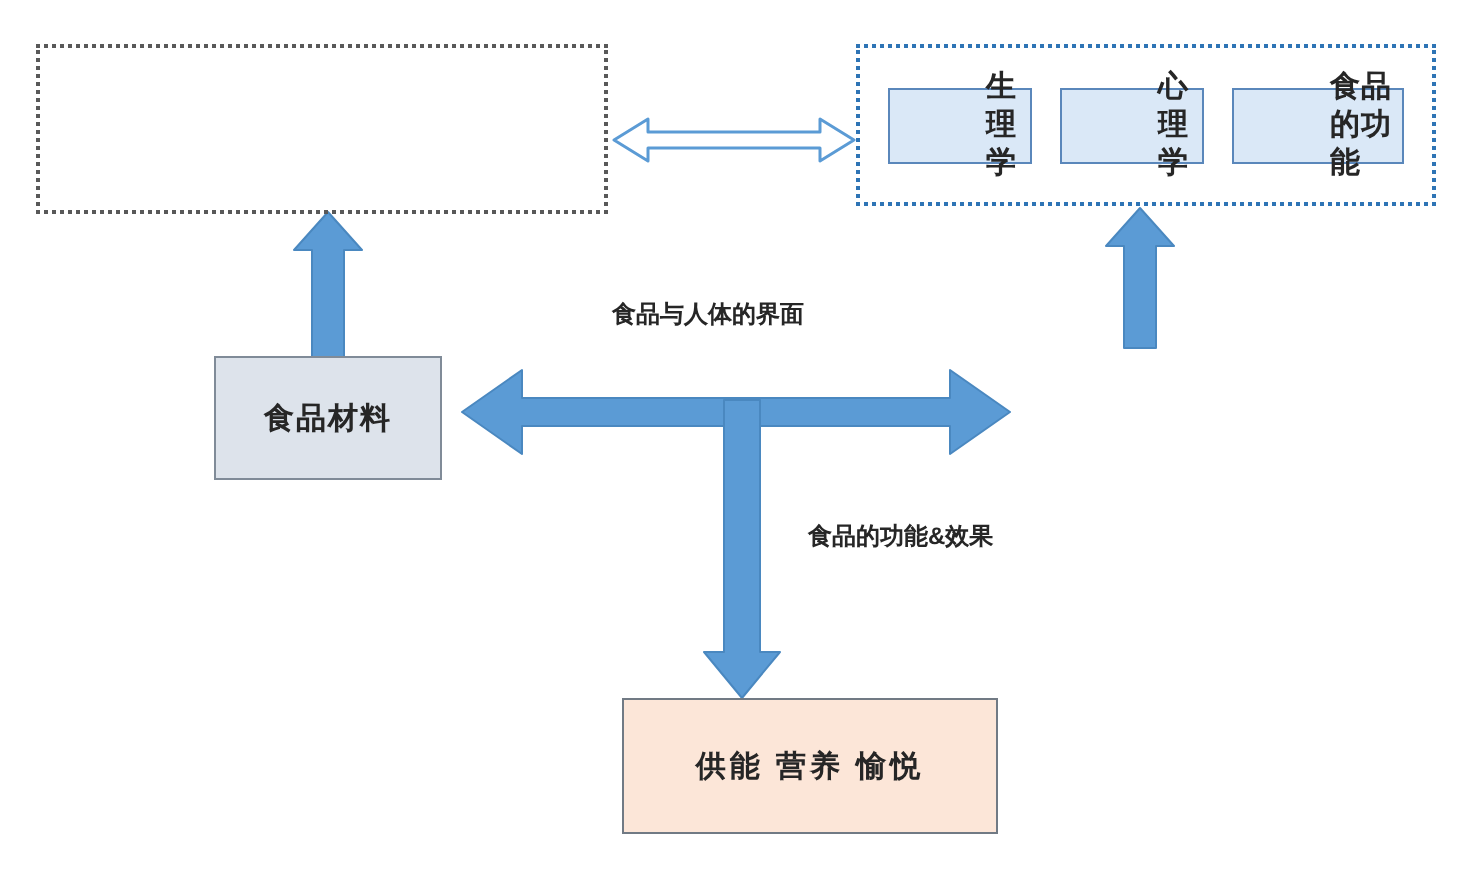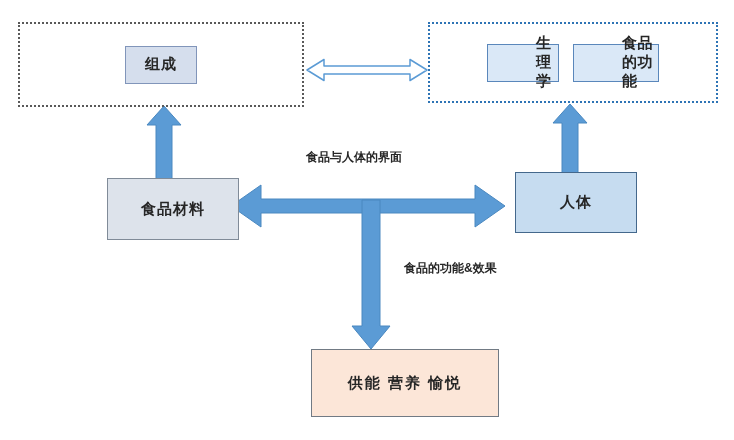--- a/index.html
+++ b/index.html
@@ -47,21 +47,21 @@
   }
   .group.right .chip.wide { width: 86px; letter-spacing: 0.5px; }
   .node {
     position: absolute;
     display: flex; align-items: center; justify-content: center;
     font-weight: bold; font-size: 15px; letter-spacing: 1px;
     box-sizing: border-box;
     z-index: 3;
   }
   .node.food {
-    left: 107px; top: 178px; width: 132px; height: 62px;
+    left: 107px; top: 178px; width: 114px; height: 62px;
     background: var(--food-box-fill, #dde3eb);
     border: 1px solid var(--food-box-border, #808b98);
   }
   .node.body {
     left: 515px; top: 172px; width: 122px; height: 61px;
     background: var(--body-box-fill, #c6dcf0);
     border: 1px solid var(--body-box-border, #44688c);
   }
   .node.outcome {
     left: 283px; top: 349px; width: 188px; height: 68px;
@@ -99,31 +99,30 @@
 
   <svg class="connectors" width="734" height="440" viewBox="0 0 734 440">
     <polygon class="solid-arrow" points="164,106 181,125 172,125 172,180 156,180 156,125 147,125"></polygon>
     <polygon class="solid-arrow" points="570,104 587,123 578,123 578,174 562,174 562,123 553,123"></polygon>
     <polygon class="solid-arrow" points="231,206 261,185 261,199 475,199 475,185 505,206 475,227 475,213 261,213 261,227"></polygon>
     <polygon class="solid-arrow" points="362,200 380,200 380,326 390,326 371,349 352,326 362,326"></polygon>
     <polygon class="hollow-arrow" points="307,70 324,59.5 324,66 410,66 410,59.5 427,70 410,80.5 410,74 324,74 324,80.5"></polygon>
   </svg>
 
   <div class="group left">
-    <div class="chip">组成</div>
   </div>
 
   <div class="group right">
     <div class="chip">生理学</div>
+    <div class="chip">心理学</div>
     <div class="chip wide">食品的功能</div>
   </div>
 
   <div class="node food">食品材料</div>
 
-  <div class="node body">人体</div>
 
   <div class="node outcome">供能 营养 愉悦</div>
 
   <div class="float-label label-interface">食品与人体的界面</div>
 
   <div class="float-label label-function">食品的功能&amp;效果</div>
 
 </div>
 
 </body></html>

